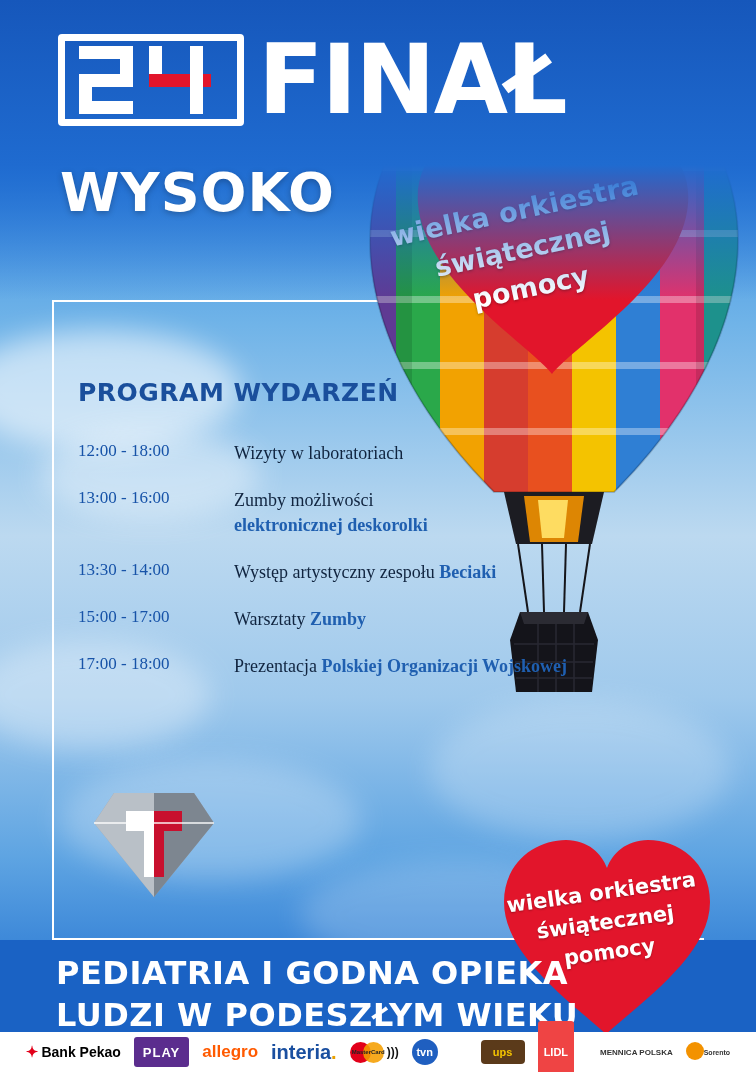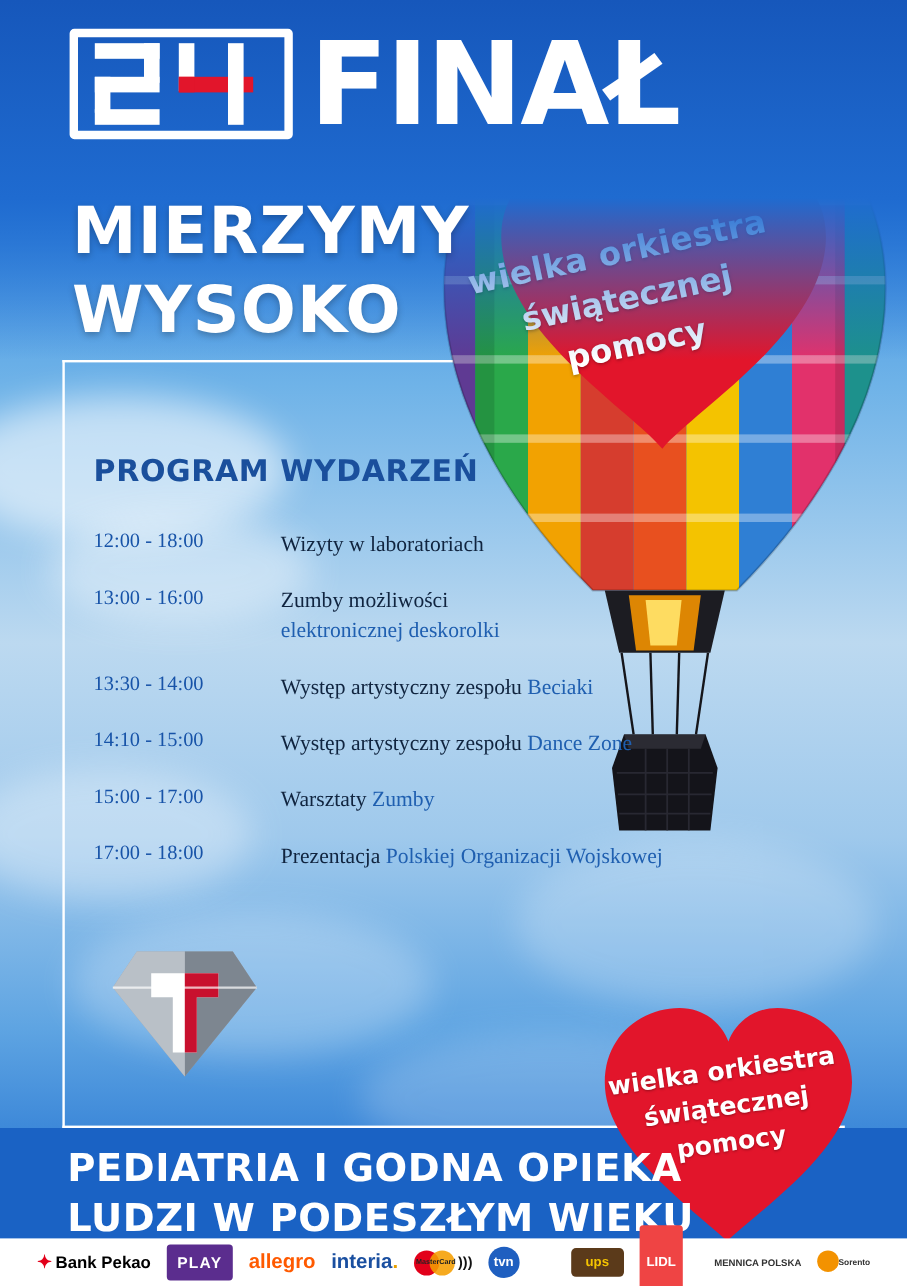--- a/index.html
+++ b/index.html
@@ -37,21 +37,21 @@
   
   .header {
     position: absolute;
     left: 0; top: 0; width: 756px; height: 300px;
     background: linear-gradient(180deg,#1657bb 0%, #1f6bd0 55%, rgba(40,120,210,0.0) 100%);
     z-index: 5;
     pointer-events: none;
   }
   .title-row {
     position: absolute;
-    left: 58px; top: 24px;
+    left: 58px; top: 34px;
     display: flex;
     align-items: center;
     z-index: 7;
   }
   .num24 {
     border: 7px solid #fff;
     border-radius: 4px;
     padding: 6px 10px 6px 12px;
     height: 92px;
     box-sizing: border-box;
@@ -149,21 +149,21 @@
     font-size: 17px;
     width: 108px;
     flex: none;
     font-family: "Liberation Serif", serif;
   }
   .prog-desc {
     color: #10243f;
     font-size: 18px;
     line-height: 25px;
   }
-  .prog-desc .hl { color: #1f5fb0; }
+  .prog-desc .hl { color: #1f5fb0; font-weight: bold; }
 
   
   .park-logo {
     position: absolute;
     left: 86px; top: 780px;
     width: 370px; height: 130px;
     z-index: 6;
     display: flex;
     align-items: center;
   }
@@ -237,21 +237,21 @@
     font-size: 12px;
     font-weight: 700;
     color: #111;
     font-family: "Liberation Sans", sans-serif;
     white-space: nowrap;
   }
   .sp-pekao { color:#000; font-size: 14px; }
   .sp-pekao .bird { color: #e2001a; font-size: 15px; margin-right: 3px;}
   .sp-play { background:#5b2d8e; color:#fff; padding: 3px 9px; border-radius:3px; font-size:13px; letter-spacing:1px;}
   .sp-allegro { color:#ff5a00; font-size: 17px; font-weight: 700; }
-  .sp-interia { color:#1a4fa0; font-size: 17px; font-weight: 700; }
+  .sp-interia { color:#1a4fa0; font-size: 20px; font-weight: 700; }
   .sp-interia .dot { color:#e8a000; }
   .sp-mc { display:flex; align-items:center; gap:3px;}
   .mc-circles { position:relative; width: 34px; height: 21px;}
   .mc-circles i { position:absolute; top:0; width:21px; height:21px; border-radius:50%; display:block;}
   .mc-c1 { left:0; background:#e2001a;}
   .mc-c2 { left:13px; background:#f59e00; opacity:.88;}
   .mc-label { font-size: 6px; color:#222; position:absolute; left:2px; top:7px; z-index:3; font-weight:700;}
   .sp-tvn { background:#1f5fc0; color:#fff; border-radius:50%; width:26px; height:26px; font-size:11px; display:flex;align-items:center;justify-content:center;}
   .sp-ups { background:#5b3a1a; color:#f5c400; border-radius:4px; width:44px;height:24px; font-size:11px; display:flex;align-items:center;justify-content:center;margin-left:30px;}
   .sp-lidl { background:#ef4444; color:#fff; border-radius:3px; padding:19px 6px; font-size:11px;}
@@ -360,21 +360,20 @@
           <rect x="72" y="30" width="62" height="13" fill="#e2152b"></rect>
           <rect x="113" y="2" width="13" height="68" fill="#ffffff"></rect>
           <rect x="72" y="30" width="13" height="13" fill="#e2152b"></rect>
         </g>
       </svg>
     </div>
     <div class="final">FINAŁ</div>
   </div>
 
   <div class="subtitle">
-    <div>MIERZYMY</div>
     <div>WYSOKO</div>
   </div>
 
   <div class="panel"></div>
 
   <div class="panel-inner">
     <div class="program-title">PROGRAM WYDARZEŃ</div>
 
     <div class="prog-row">
       <div class="prog-time">12:00 - 18:00</div>
@@ -391,26 +390,20 @@
       </div>
     </div>
 
     <div class="prog-row">
       <div class="prog-time">13:30 - 14:00</div>
       <div class="prog-desc">
         <span>Występ artystyczny zespołu </span><span class="hl">Beciaki</span>
       </div>
     </div>
 
-    <div class="prog-row">
-      <div class="prog-time">14:10 - 15:00</div>
-      <div class="prog-desc">
-        <span>Występ artystyczny zespołu </span><span class="hl">Dance Zone</span>
-      </div>
-    </div>
 
     <div class="prog-row">
       <div class="prog-time">15:00 - 17:00</div>
       <div class="prog-desc">
         <span>Warsztaty </span><span class="hl">Zumby</span>
       </div>
     </div>
 
     <div class="prog-row">
       <div class="prog-time">17:00 - 18:00</div>

